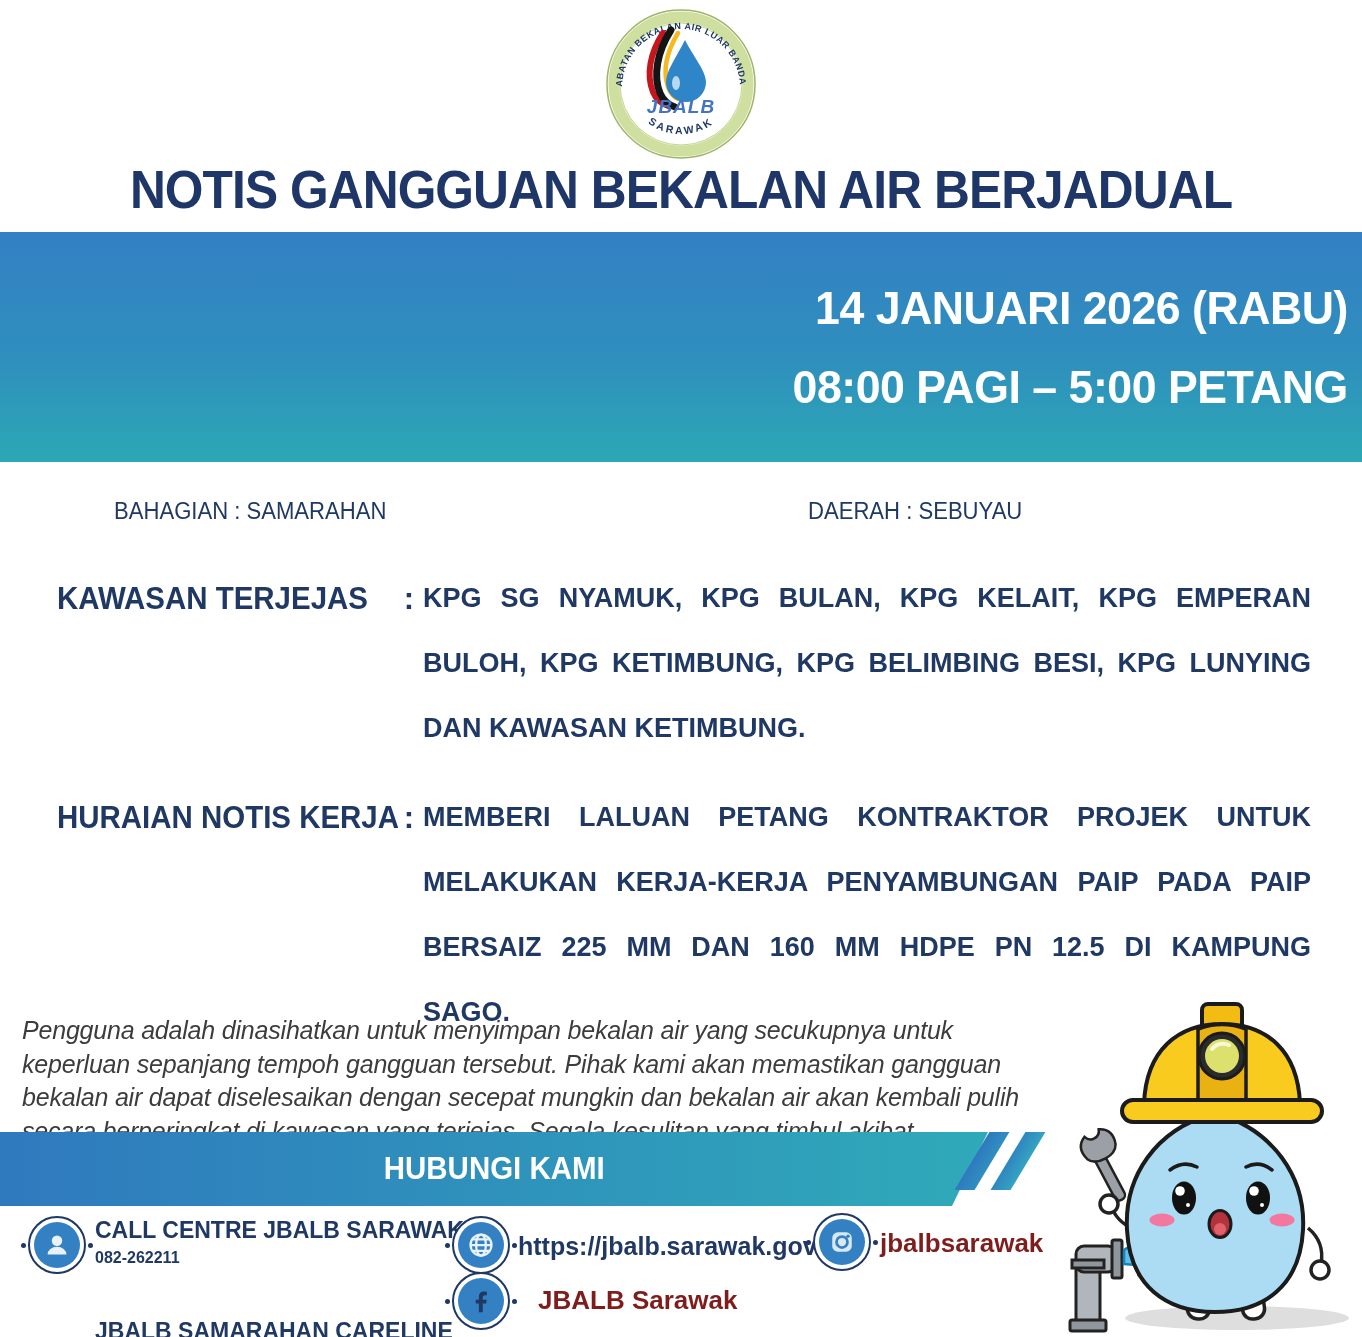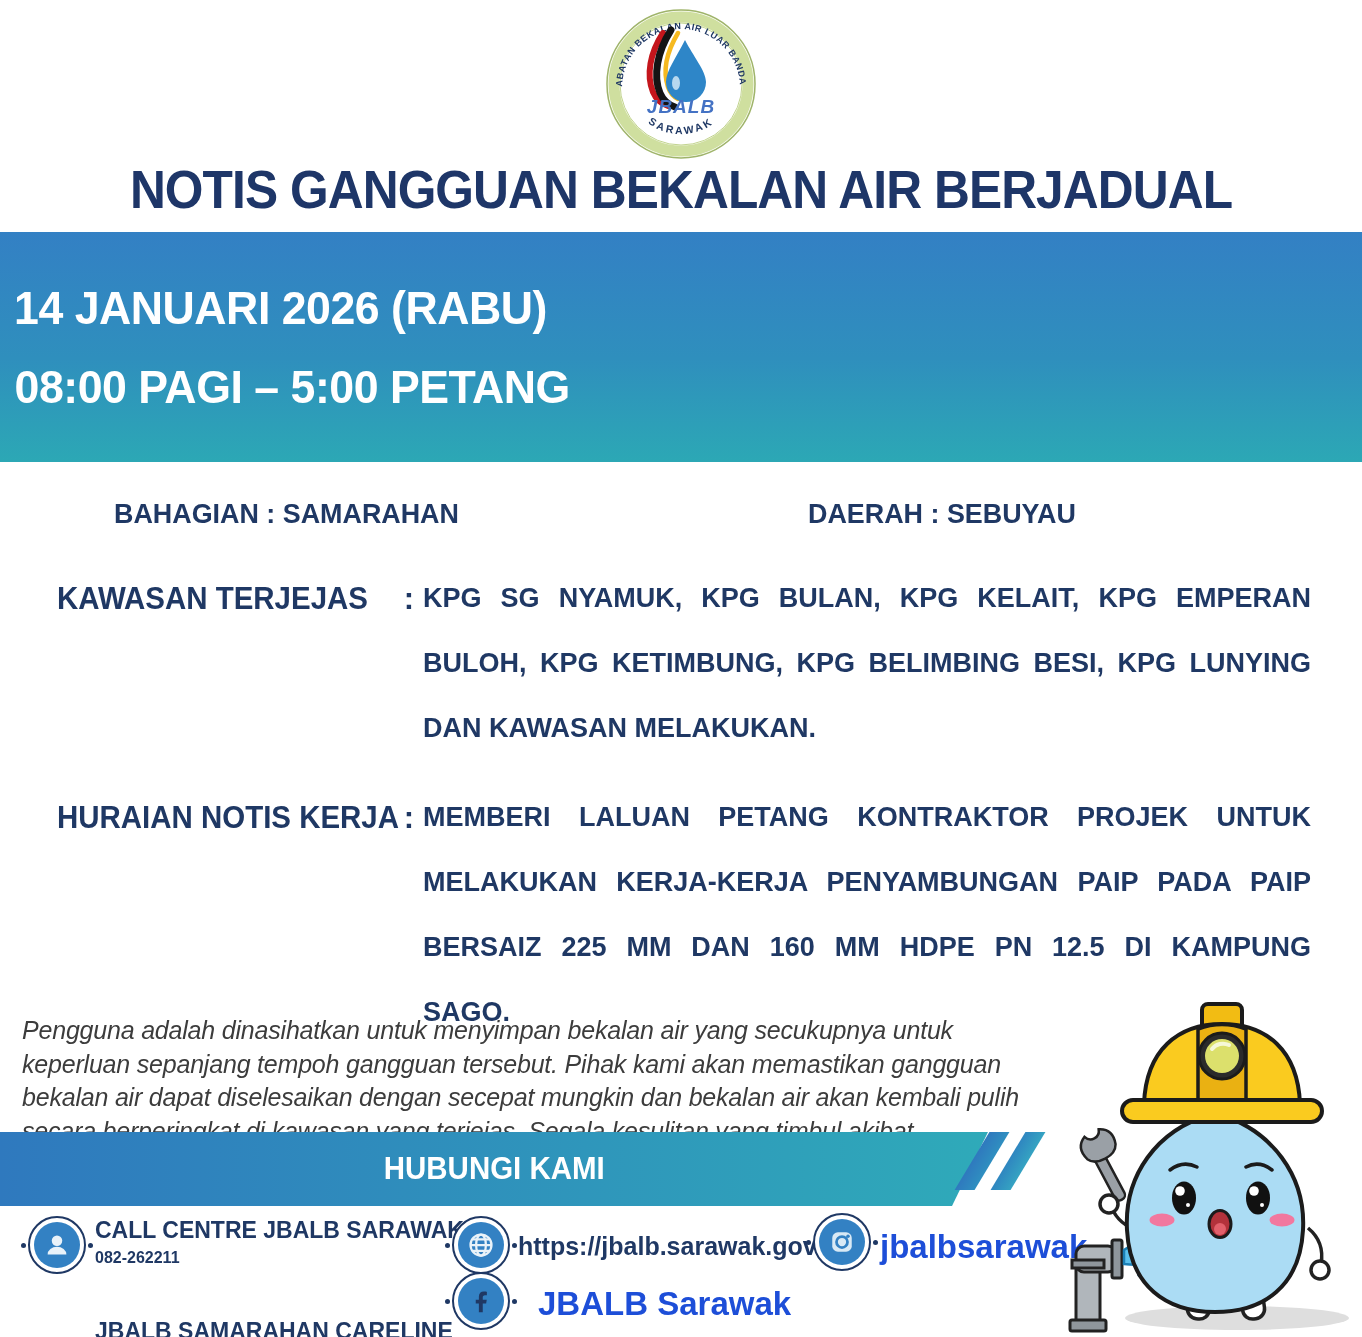--- a/index.html
+++ b/index.html
@@ -12,29 +12,29 @@
   
   .title{
     position:absolute;top:158px;left:0;width:100%;text-align:center;
     font-size:54px;font-weight:bold;color:#1E3668;letter-spacing:-1px;
     transform:scaleX(0.92);white-space:nowrap;
   }
   
   .date-banner{
     position:absolute;top:232px;left:0;width:100%;height:230px;
     background:linear-gradient(180deg,#3380C4 0%,#2F8FBD 55%,#2CA8B5 100%);
-    display:flex;flex-direction:column;align-items:flex-start;justify-content:center;
+    display:flex;flex-direction:column;align-items:flex-end;justify-content:center;
     gap:24px;padding-top:0;box-sizing:border-box;
   }
   .date-line{
     color:#ffffff;font-weight:bold;font-size:47px;letter-spacing:-0.5px;
     transform:scaleX(0.95);white-space:nowrap;
   }
   
-  .region-row{position:absolute;top:498px;left:0;width:100%;height:40px;font-weight:bold;font-size:28px;}
+  .region-row{position:absolute;top:498px;left:0;width:100%;height:40px;font-weight:normal;font-size:23px;}
   .region-bahagian{position:absolute;left:114px;top:0;transform:scaleX(0.96);transform-origin:left center;white-space:nowrap;}
   .region-daerah{position:absolute;left:808px;top:0;transform:scaleX(0.96);transform-origin:left center;white-space:nowrap;}
   
   .sections{position:absolute;left:57px;top:566px;width:1254px;}
   .section{display:grid;grid-template-columns:338px 28px 1fr;margin-bottom:24px;}
   .section-label{font-weight:bold;font-size:31px;line-height:65px;transform:scaleX(0.95);transform-origin:left center;white-space:nowrap;}
   .section-colon{font-weight:bold;font-size:31px;line-height:65px;text-align:center;}
   .tline{
     font-weight:bold;font-size:27px;line-height:65px;
     text-align:justify;text-align-last:justify;text-justify:inter-word;
@@ -68,21 +68,21 @@
     content:"";position:absolute;width:5px;height:5px;border-radius:50%;
     background:#1F3864;top:50%;margin-top:-2.5px;
   }
   .cicon::before{left:-9px;}
   .cicon::after{right:-9px;}
   .cicon-core{width:46px;height:46px;border-radius:50%;background:#3381C3;display:flex;align-items:center;justify-content:center;}
   .ct{position:absolute;font-weight:bold;white-space:nowrap;}
   .ct-name{font-size:23px;color:#1F3864;}
   .ct-phone{font-size:16px;color:#1F3864;}
   .ct-url{font-size:25px;color:#1F3864;}
-  .ct-handle{font-size:33px;color:#1d4ed8;}
+  .ct-handle{font-size:26px;color:#7f1d1d;}
   .contact-group{position:absolute;line-height:27px;}
   
   .mascot{position:absolute;left:1052px;top:998px;width:310px;height:340px;}
 </style>
 </head>
 <body>
 
 <div class="poster">
 
   <svg class="logo" viewBox="0 0 152 152">
@@ -121,21 +121,21 @@
     <span class="region-daerah">DAERAH : SEBUYAU</span>
   </div>
 
   <div class="sections">
     <div class="section">
       <div class="section-label">KAWASAN TERJEJAS</div>
       <div class="section-colon">:</div>
       <div class="lines">
           <div class="tline">KPG SG NYAMUK, KPG BULAN, KPG KELAIT, KPG EMPERAN</div>
           <div class="tline">BULOH, KPG KETIMBUNG, KPG BELIMBING BESI, KPG LUNYING</div>
-          <div class="tline">DAN KAWASAN MELAKUKAN.</div>
+          <div class="tline">DAN KAWASAN KETIMBUNG.</div>
         </div>
     </div>
     <div class="section">
       <div class="section-label">HURAIAN NOTIS KERJA</div>
       <div class="section-colon">:</div>
       <div class="lines">
           <div class="tline">MEMBERI LALUAN PETANG KONTRAKTOR PROJEK UNTUK</div>
           <div class="tline">MELAKUKAN KERJA-KERJA PENYAMBUNGAN PAIP PADA PAIP</div>
           <div class="tline">BERSAIZ 225 MM DAN 160 MM HDPE PN 12.5 DI KAMPUNG</div>
           <div class="tline">SAGO.</div>

